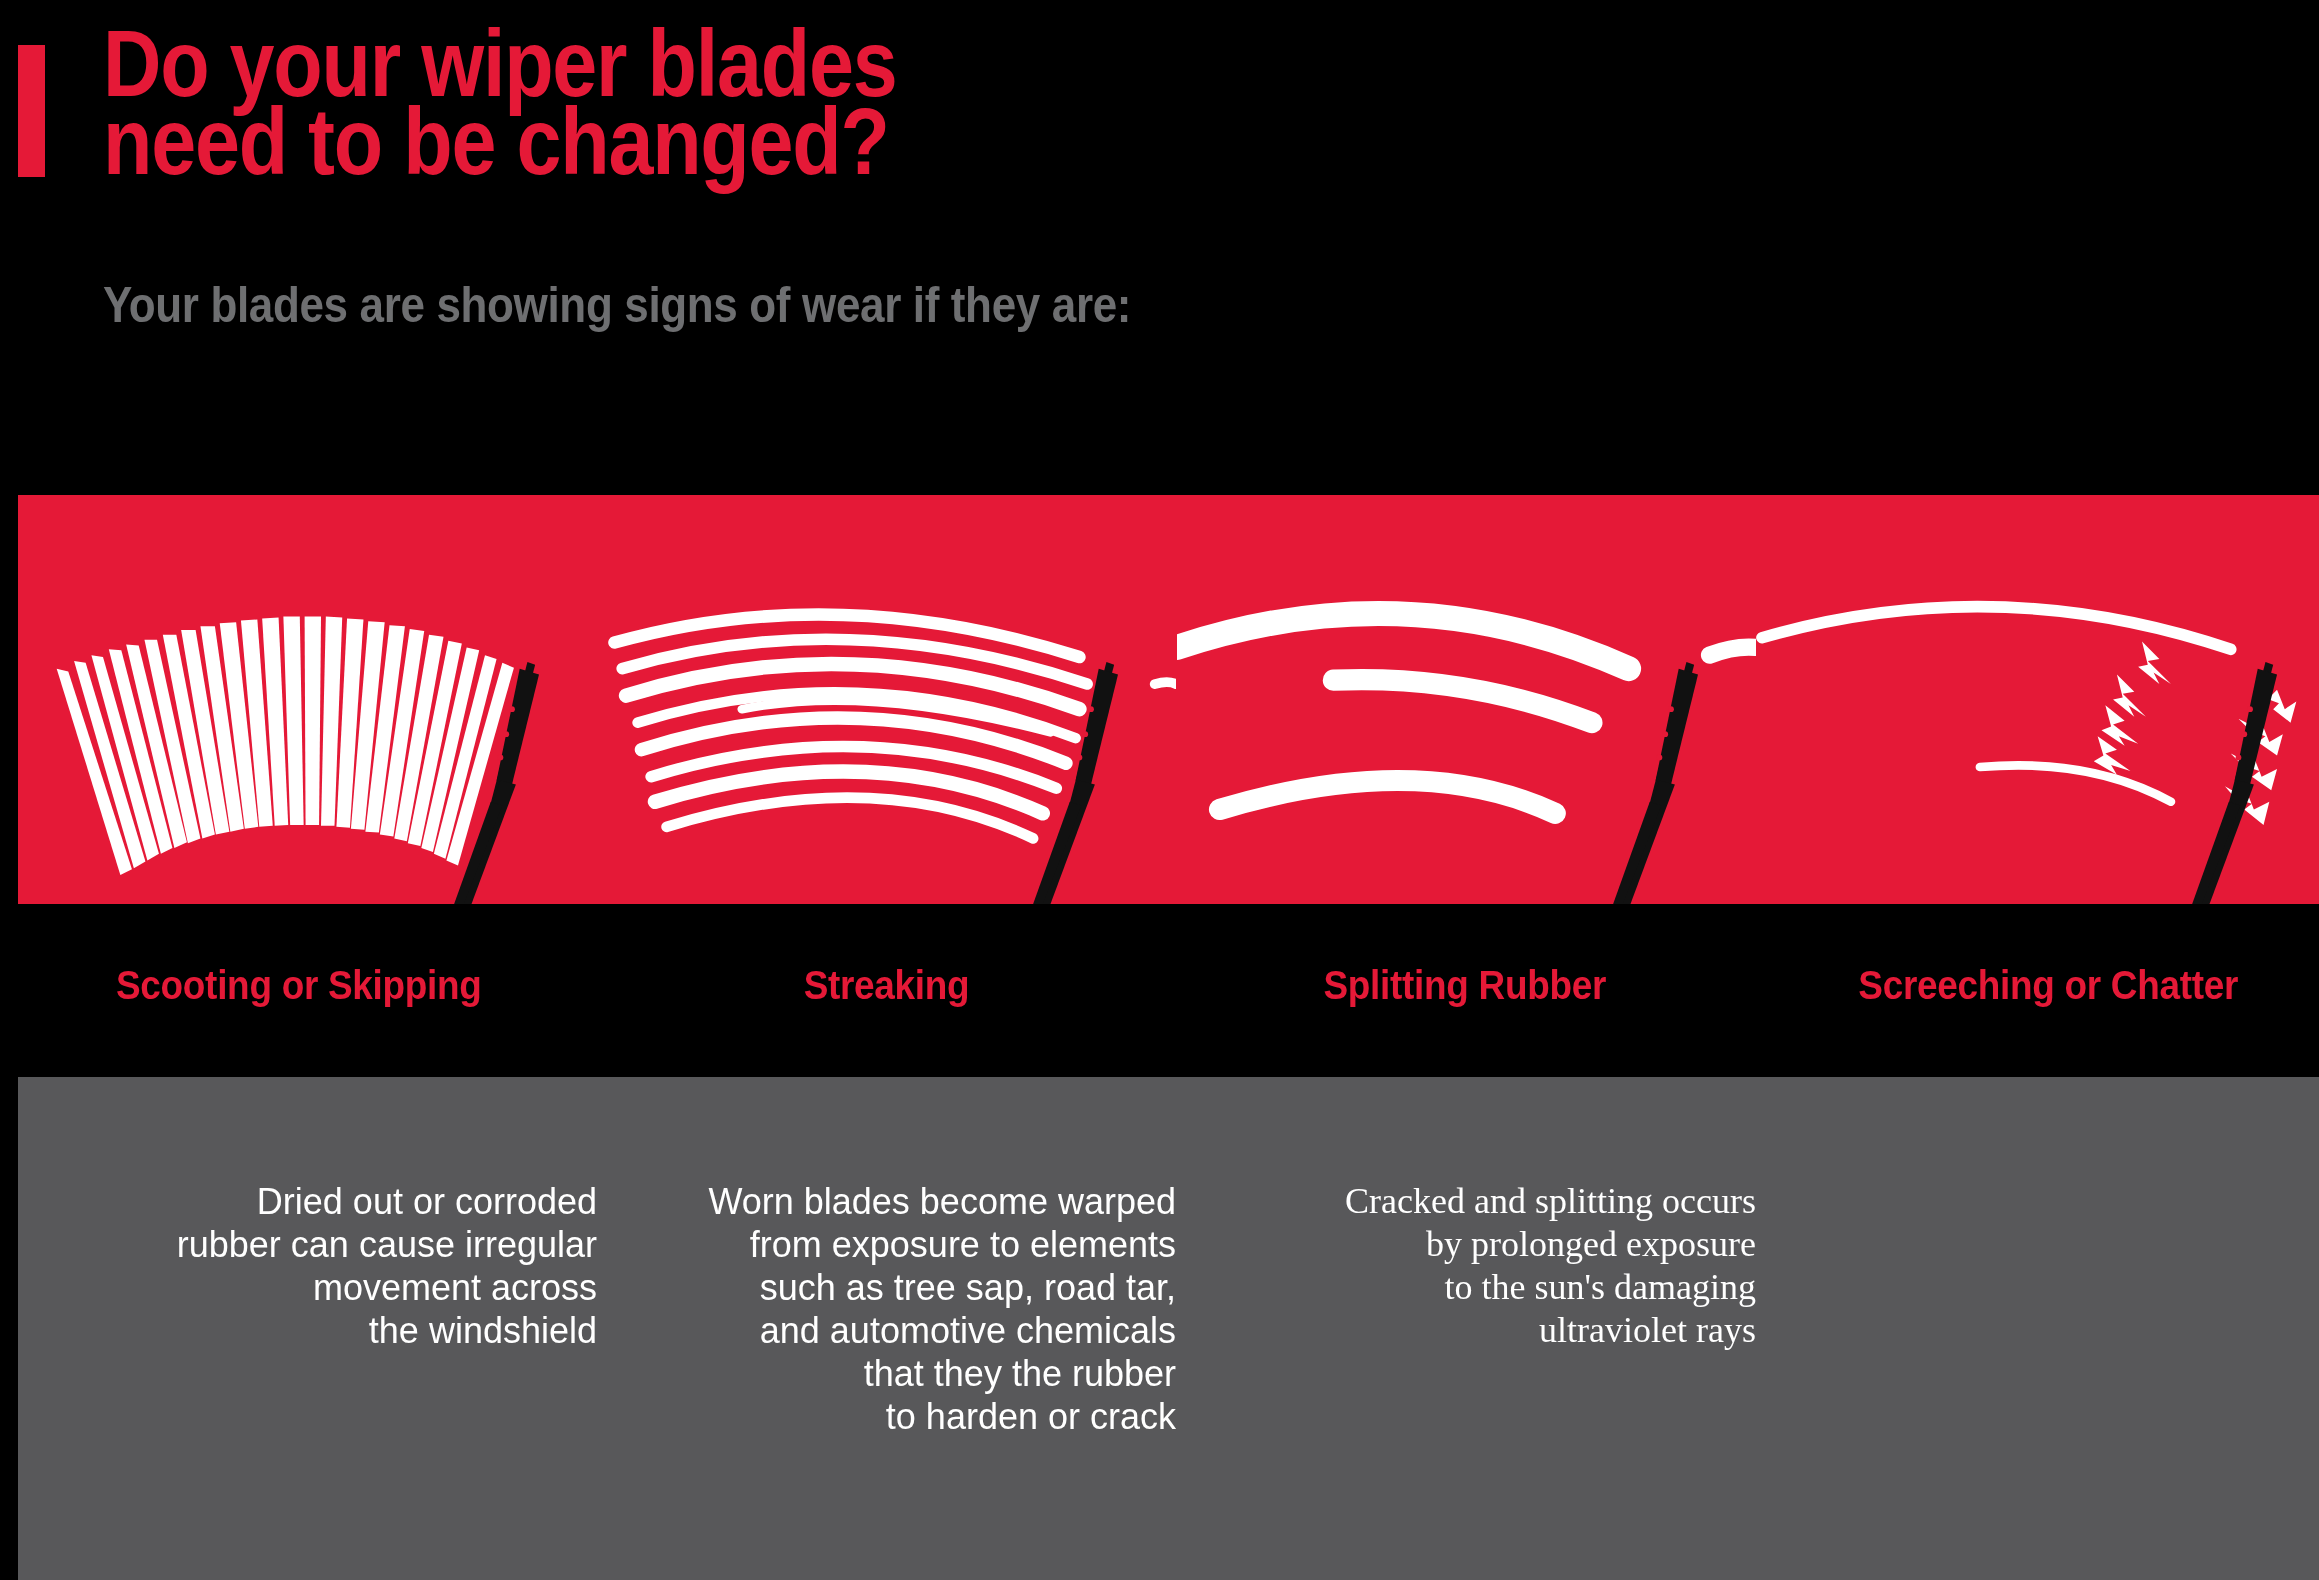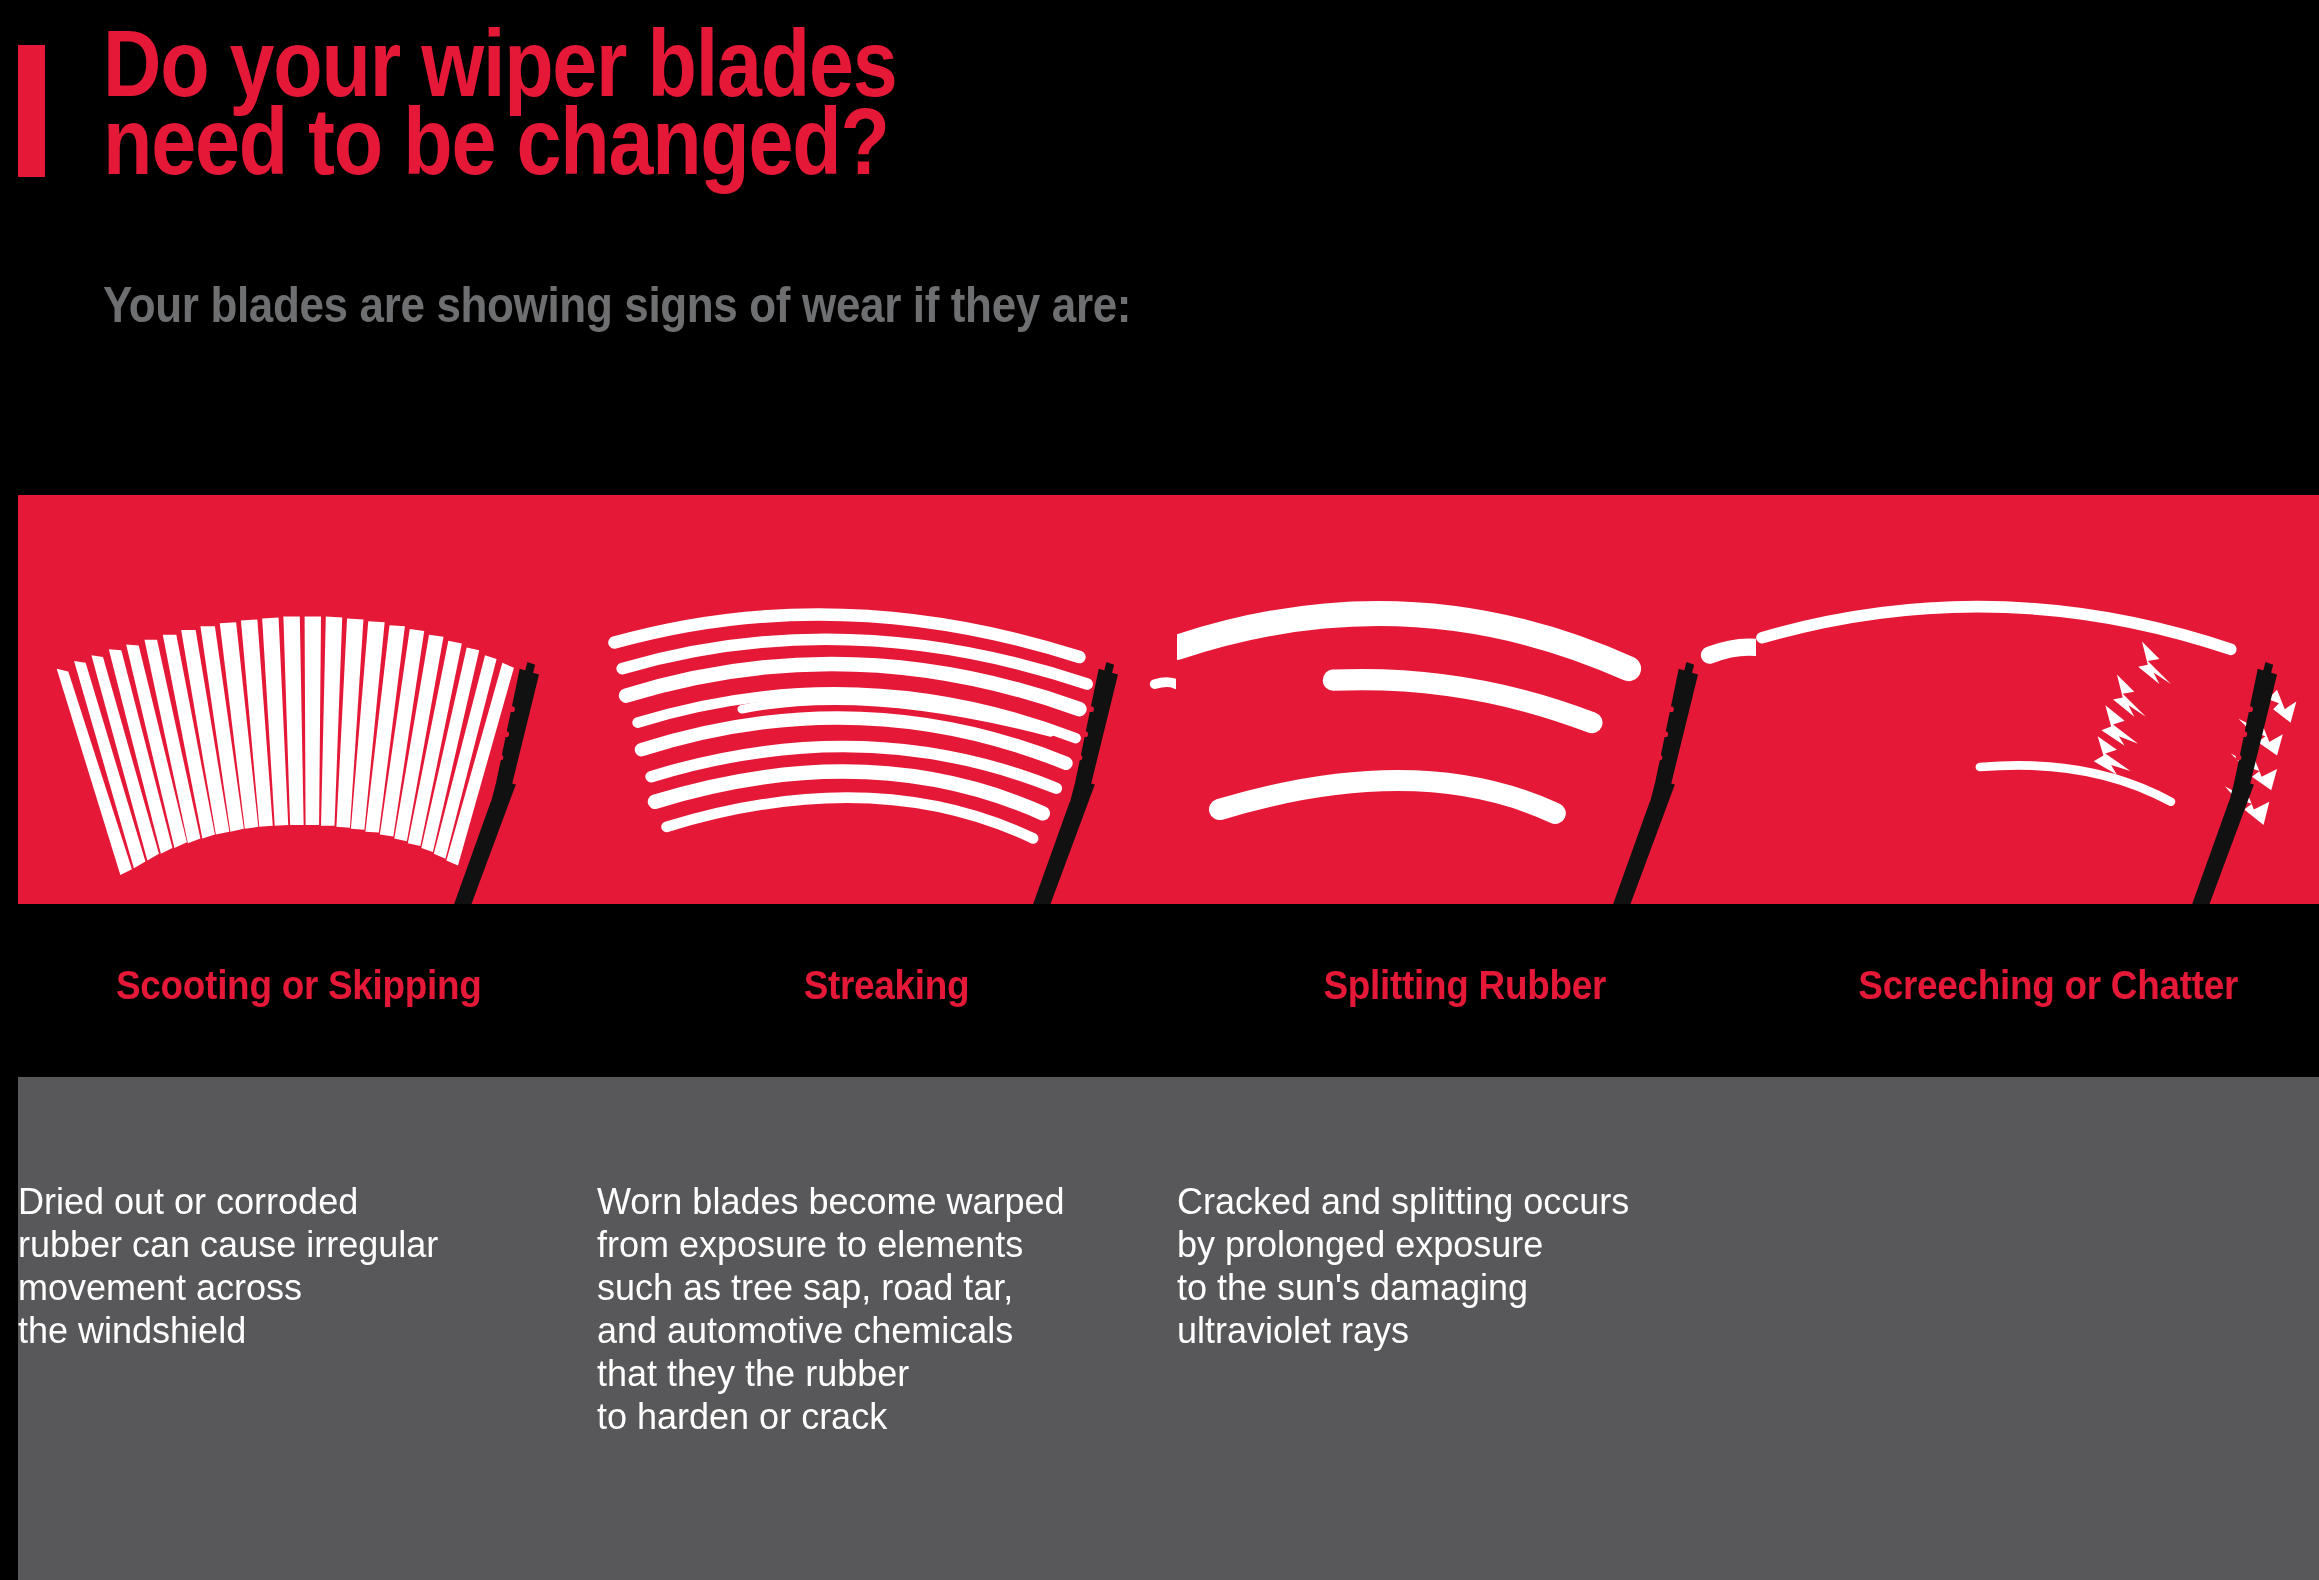--- a/index.html
+++ b/index.html
@@ -51,25 +51,25 @@
   .l1 { left:0;    width:579px; transform-origin:35% top; }
   .l2 { left:579px; width:579px; transform-origin:50% top; }
   .l3 { left:1159px; width:579px; transform-origin:47% top; }
   .l4 { left:1738px; width:581px; transform-origin:53% top; }
 
   
   .desc-band { position:absolute; left:0; top:1077px; width:2319px; height:504px; background:#58585A; }
   .desc {
     position:absolute; top:103px; width:579px;
     color:#FFFFFF; font-size:36px; line-height:43px;
-    text-align:left; white-space:pre-line;
+    text-align:right; white-space:pre-line;
   }
   .d1 { left:0; }
   .d2 { left:579px; }
-  .d3 { left:1159px; }
+  .d3 { left:1159px;font-family:Liberation Serif, serif; }
   .d4 { left:1738px; width:581px; }
 </style>
 </head>
 <body>
 
 <div class="page">
 
   <div class="header">
     <div class="accent-bar"></div>
     <div class="title">Do your wiper blades

